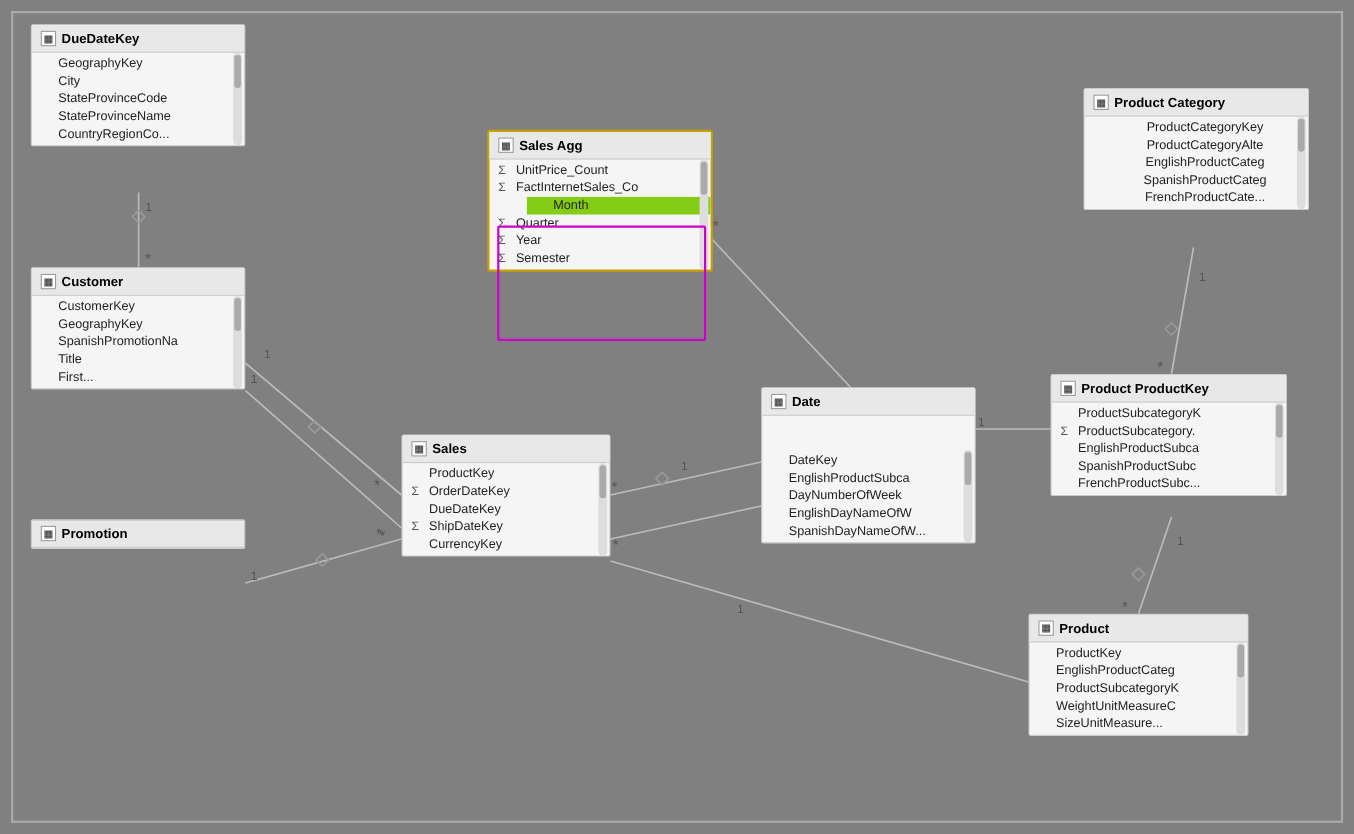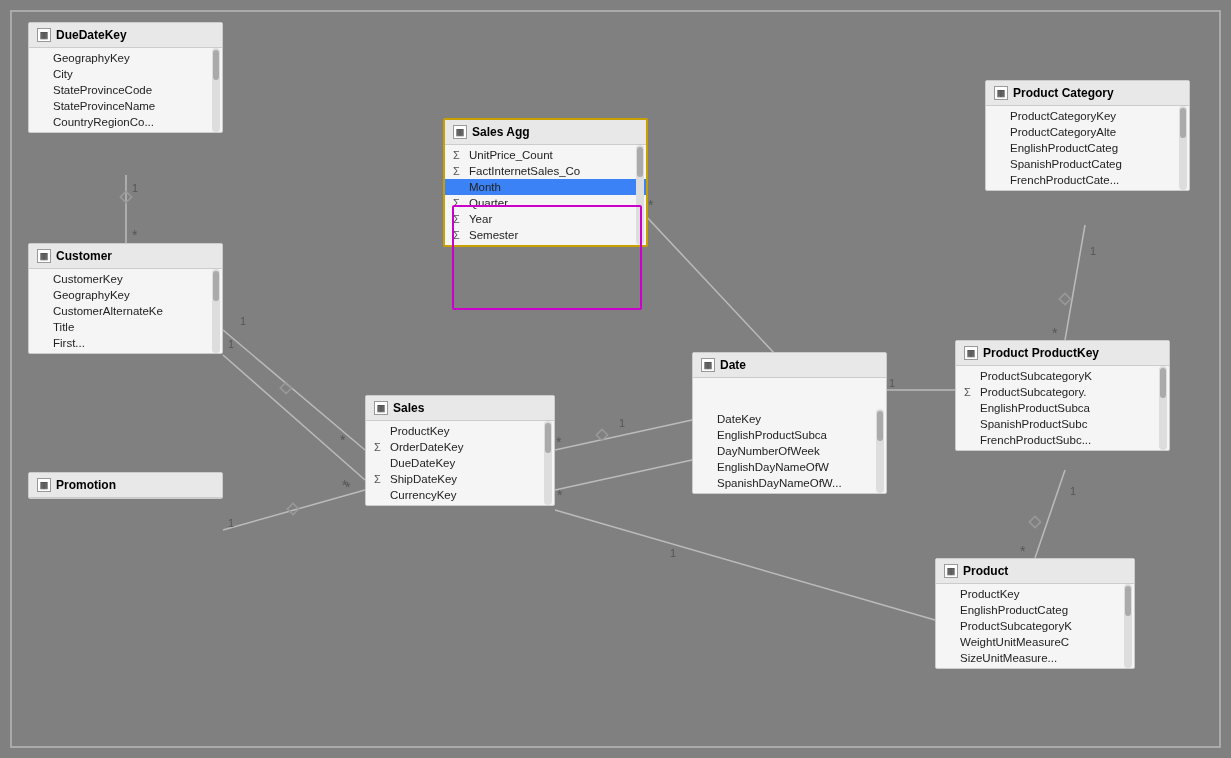--- a/index.html
+++ b/index.html
@@ -208,21 +208,21 @@
   </div>
 
   <div class="table-card" style="left:28px; top:243px; width:195px;">
     <div class="table-header">
       <span class="table-icon">▦</span>
       <span>Customer</span>
     </div>
     <div class="table-body" style="position:relative;">
       <div class="table-field">CustomerKey</div>
       <div class="table-field">GeographyKey</div>
-      <div class="table-field">CustomerAlternateKe</div>
+      <div class="table-field">SpanishPromotionNa</div>
       <div class="table-field">Title</div>
       <div class="table-field">First...</div>
       <div class="scrollbar-indicator">
           <div class="scrollbar-thumb"></div>
         </div>
     </div>
   </div>
 
   <div class="table-card" style="left:28px; top:472px; width:195px;">
     <div class="table-header">
@@ -236,21 +236,21 @@
       <span class="table-icon">▦</span>
       <span>Sales Agg</span>
     </div>
     <div class="table-body" style="position:relative;">
       <div class="table-field">
         <span class="sigma">Σ</span>UnitPrice_Count
       </div>
       <div class="table-field">
         <span class="sigma">Σ</span>FactInternetSales_Co
       </div>
-      <div class="table-field field-highlighted" style="background:#3b82f6; font-weight:500;">Month</div>
+      <div class="table-field field-highlighted" style="background:#84cc16; font-weight:500;margin-left:34px;">Month</div>
       <div class="table-field">
         <span class="sigma">Σ</span>Quarter
       </div>
       <div class="table-field">
         <span class="sigma">Σ</span>Year
       </div>
       <div class="table-field">
         <span class="sigma">Σ</span>Semester
       </div>
       <div class="scrollbar-indicator">
@@ -297,21 +297,21 @@
           <div class="scrollbar-thumb"></div>
         </div>
     </div>
   </div>
 
   <div class="table-card" style="left:985px; top:80px; width:205px;">
     <div class="table-header">
       <span class="table-icon">▦</span>
       <span>Product Category</span>
     </div>
-    <div class="table-body" style="position:relative;">
+    <div class="table-body" style="position:relative;text-align:center;">
       <div class="table-field">ProductCategoryKey</div>
       <div class="table-field">ProductCategoryAlte</div>
       <div class="table-field">EnglishProductCateg</div>
       <div class="table-field">SpanishProductCateg</div>
       <div class="table-field">FrenchProductCate...</div>
       <div class="scrollbar-indicator">
           <div class="scrollbar-thumb"></div>
         </div>
     </div>
   </div>

